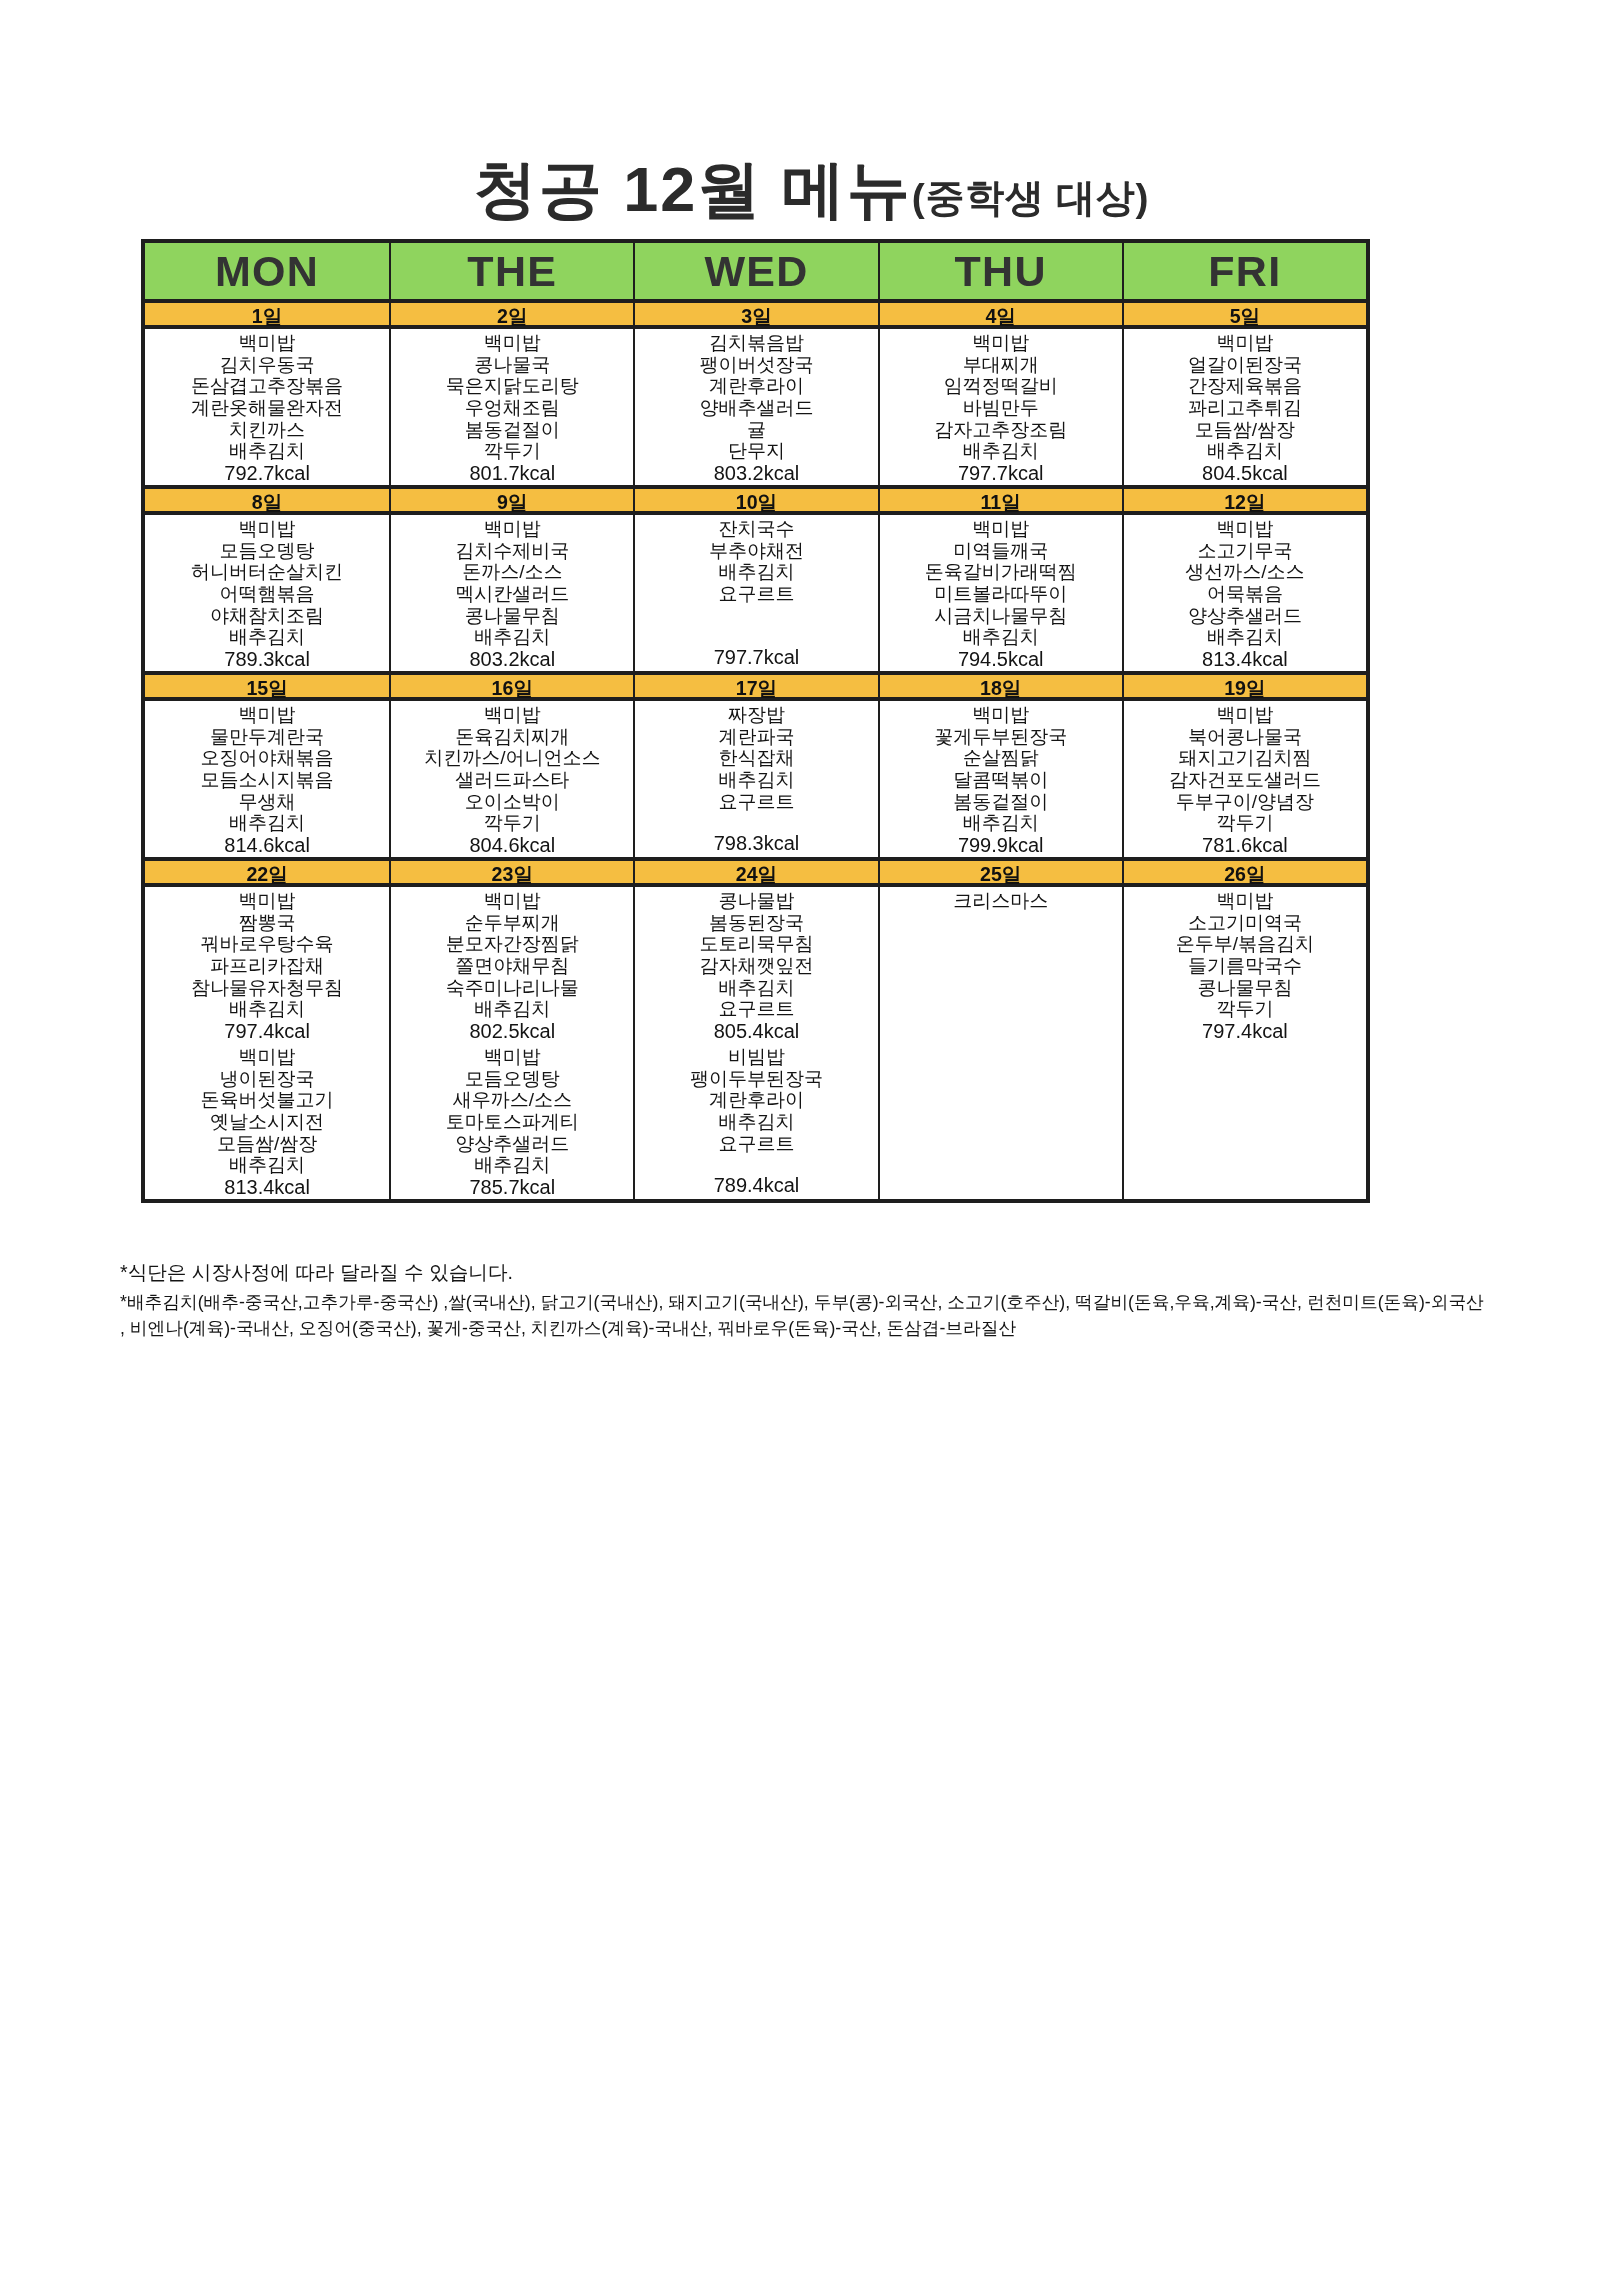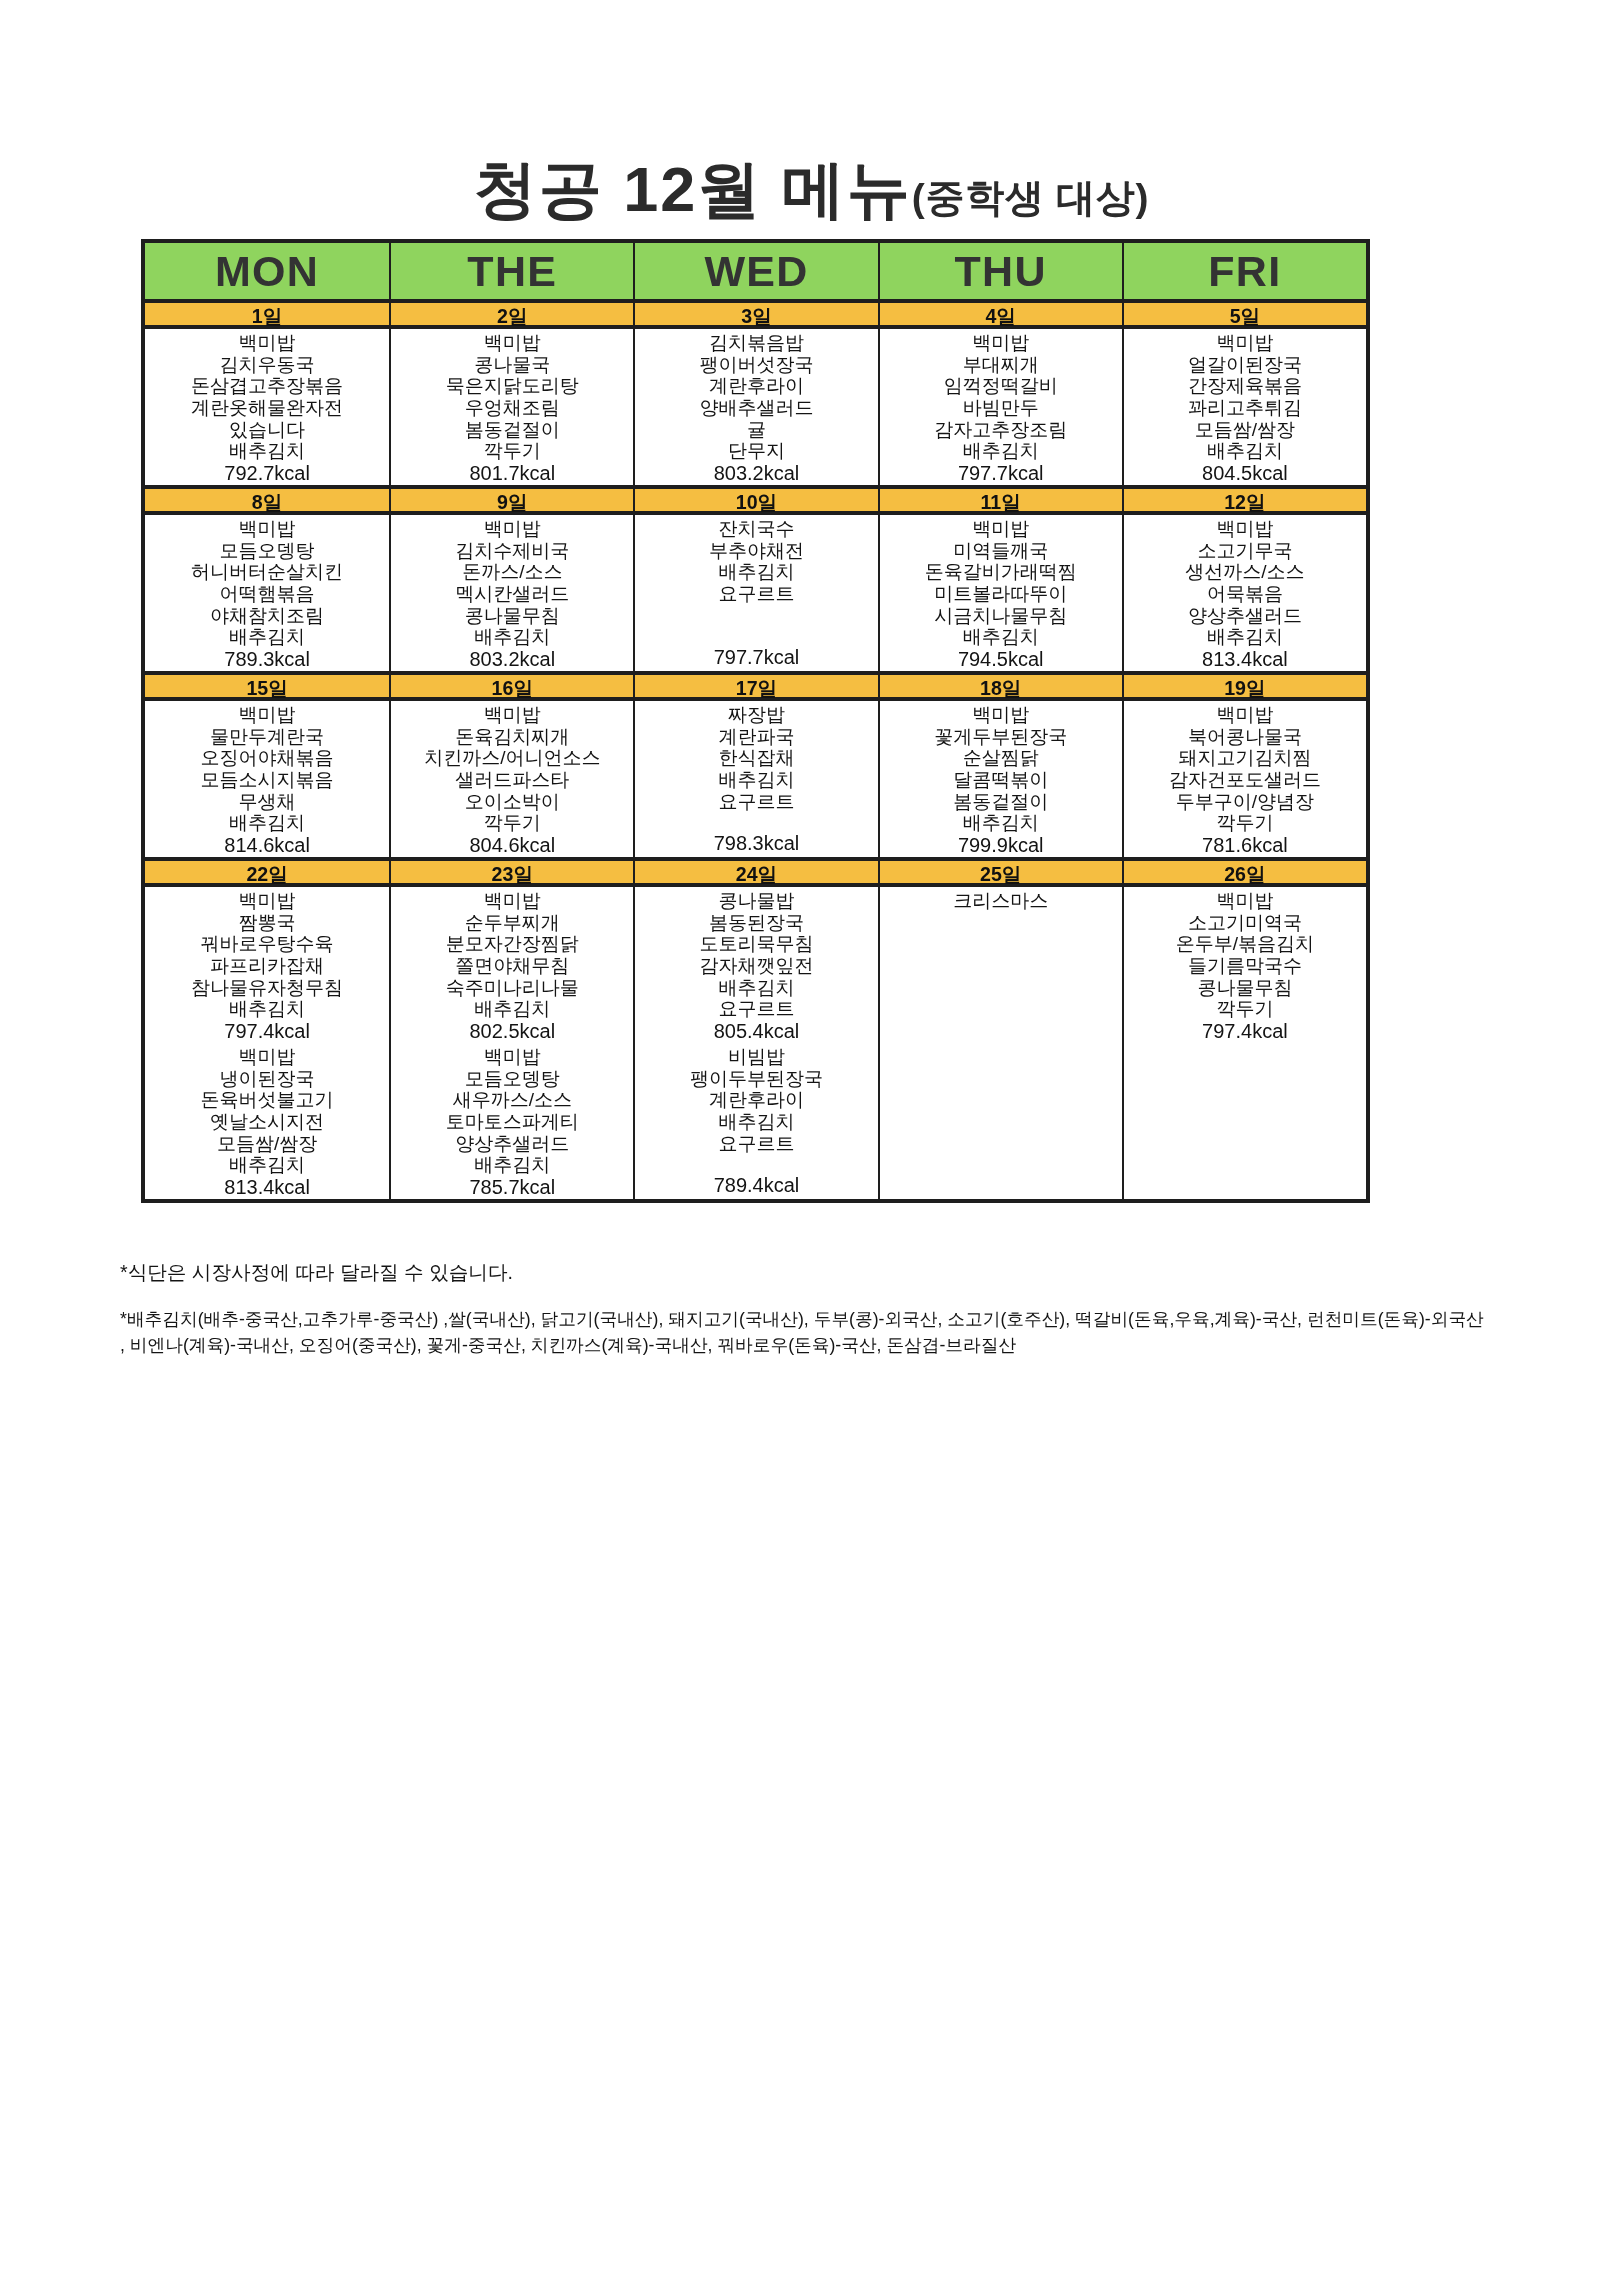--- a/index.html
+++ b/index.html
@@ -109,21 +109,21 @@
     position: absolute;
     left: 120px;
     top: 1258px;
     width: 1473px;
     white-space: nowrap;
     color: #141414;
   }
   .note-line-0 {
     font-size: 19.6px;
     line-height: 29px;
-    margin-bottom: 19px;
+    margin-bottom: 2px;
   }
   .note-line-1, .note-line-2 {
     font-size: 17.7px;
     line-height: 26px;
   }
 </style>
 </head>
 <body>
 
 <div class="page-title">
@@ -145,21 +145,21 @@
         <div class="date-cell">3일</div>
         <div class="date-cell">4일</div>
         <div class="date-cell">5일</div>
       </div>
       <div class="grid-row menu-row">
         <div class="menu-cell">
           <div class="menu-item">백미밥</div>
           <div class="menu-item">김치우동국</div>
           <div class="menu-item">돈삼겹고추장볶음</div>
           <div class="menu-item">계란옷해물완자전</div>
-          <div class="menu-item">있습니다</div>
+          <div class="menu-item">치킨까스</div>
           <div class="menu-item">배추김치</div>
           <div class="kcal">792.7kcal</div>
         </div>
         <div class="menu-cell">
           <div class="menu-item">백미밥</div>
           <div class="menu-item">콩나물국</div>
           <div class="menu-item">묵은지닭도리탕</div>
           <div class="menu-item">우엉채조림</div>
           <div class="menu-item">봄동겉절이</div>
           <div class="menu-item">깍두기</div>

